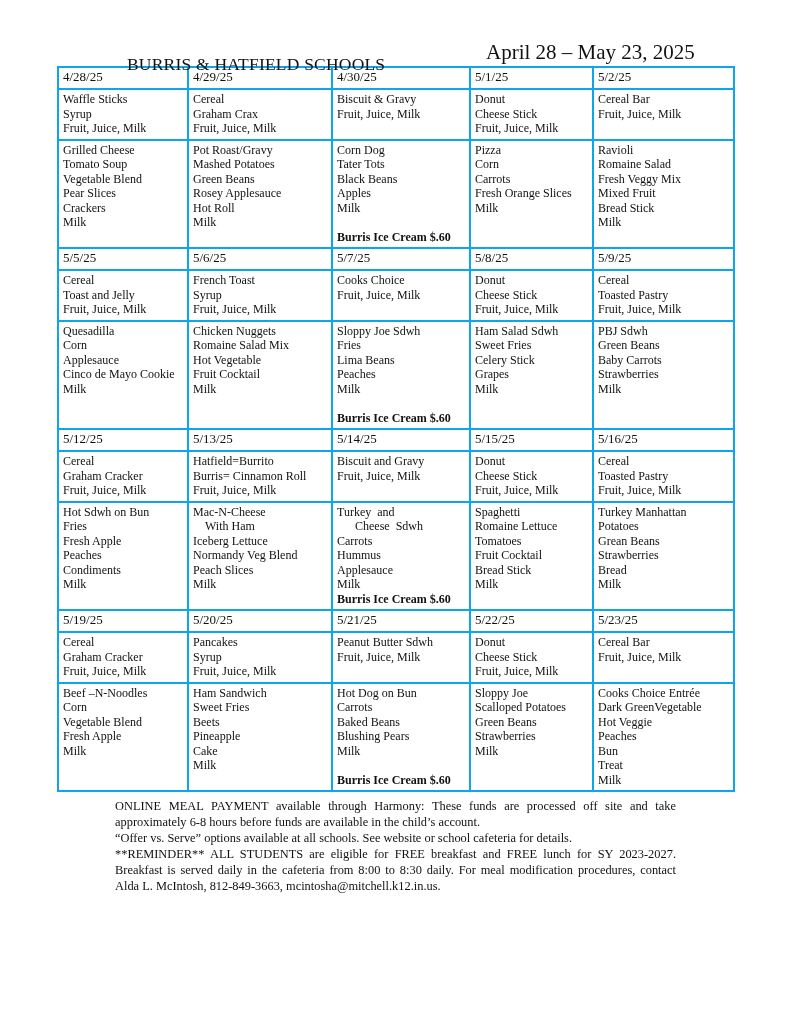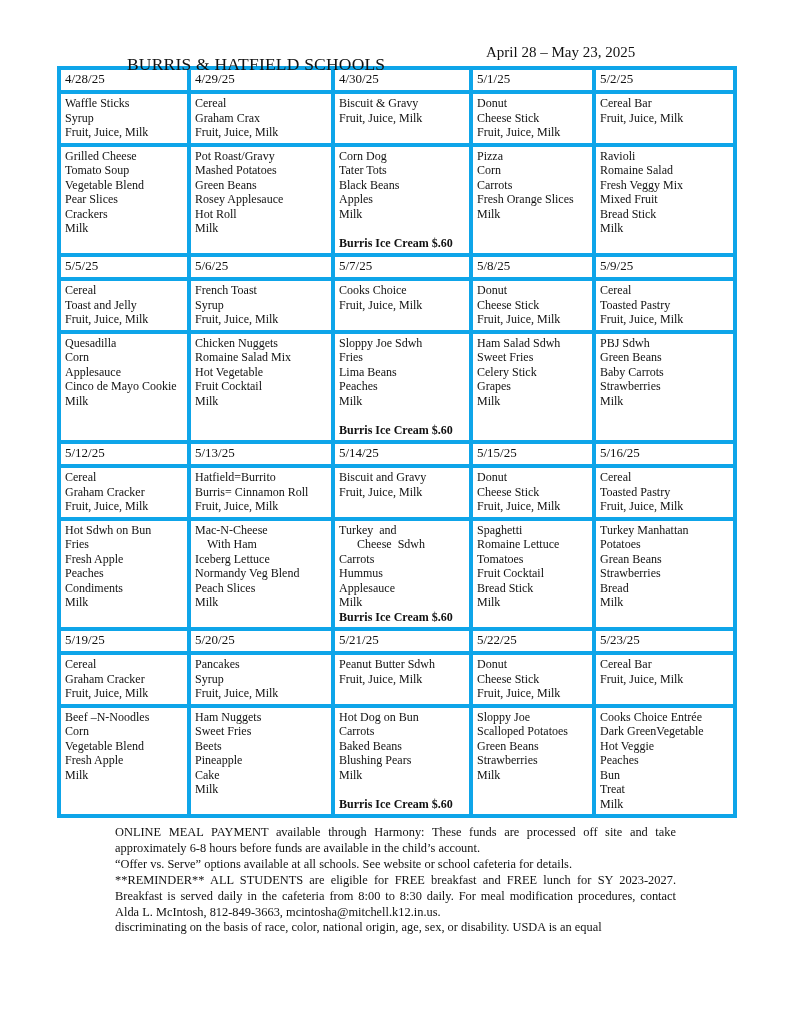--- a/index.html
+++ b/index.html
@@ -11,30 +11,30 @@
     overflow:hidden;
   }
   .header{position:relative;height:66px;}
   .title{
     position:absolute;left:115px;top:42px;
     font-size:17.5px;font-weight:normal;margin:12px;line-height:20px;
     letter-spacing:0.2px;
   }
   .daterange{
     position:absolute;left:486px;top:42px;
-    font-size:15px;line-height:20px;
+    font-size:21px;line-height:20px;
   }
   table.menu{
     margin-left:57px;
     width:676px;
     border-collapse:collapse;
     table-layout:fixed;
   }
   table.menu td{
-    border:4px solid #0ea5e9;
+    border:2px solid #0ea5e9;
     vertical-align:top;
     overflow:hidden;
   }
   td.date-cell{
     font-size:13px;
     line-height:16px;
     padding:1px 4px 2px 4px;
     height:17px;
   }
   td.meal-cell{
@@ -337,21 +337,21 @@
         </tr>
         <tr class="meal-row lunch-row">
           <td class="meal-cell">
             <div class="ln">Beef –N-Noodles</div>
             <div class="ln">Corn</div>
             <div class="ln">Vegetable Blend</div>
             <div class="ln">Fresh Apple</div>
             <div class="ln">Milk</div>
           </td>
           <td class="meal-cell">
-            <div class="ln">Ham Nuggets</div>
+            <div class="ln">Ham Sandwich</div>
             <div class="ln">Sweet Fries</div>
             <div class="ln">Beets</div>
             <div class="ln">Pineapple</div>
             <div class="ln">Cake</div>
             <div class="ln">Milk</div>
           </td>
           <td class="meal-cell">
             <div class="ln">Hot Dog on Bun</div>
             <div class="ln">Carrots</div>
             <div class="ln">Baked Beans</div>
@@ -380,16 +380,15 @@
       </tbody>
   </table>
 
   <div class="footer" id="footer-notes">
       <div class="fline just">ONLINE  MEAL PAYMENT available through Harmony: These funds are processed off site and take</div>
       <div class="fline">approximately 6-8 hours before funds are available in the child’s account.</div>
       <div class="fline">“Offer vs. Serve” options available at all schools. See website or school cafeteria for details.</div>
       <div class="fline just">**REMINDER**  ALL STUDENTS are eligible for FREE breakfast and FREE lunch for SY 2023-2027.</div>
       <div class="fline just">Breakfast is served daily in the cafeteria from 8:00 to 8:30 daily. For meal modification procedures, contact</div>
       <div class="fline">Alda L. McIntosh, 812-849-3663, mcintosha@mitchell.k12.in.us.</div>
-      <div class="fline">discriminating on the basis of race, color, national origin, age, sex, or disability. USDA is an equal</div>
     </div>
 
 </div>
 
 </body></html>

